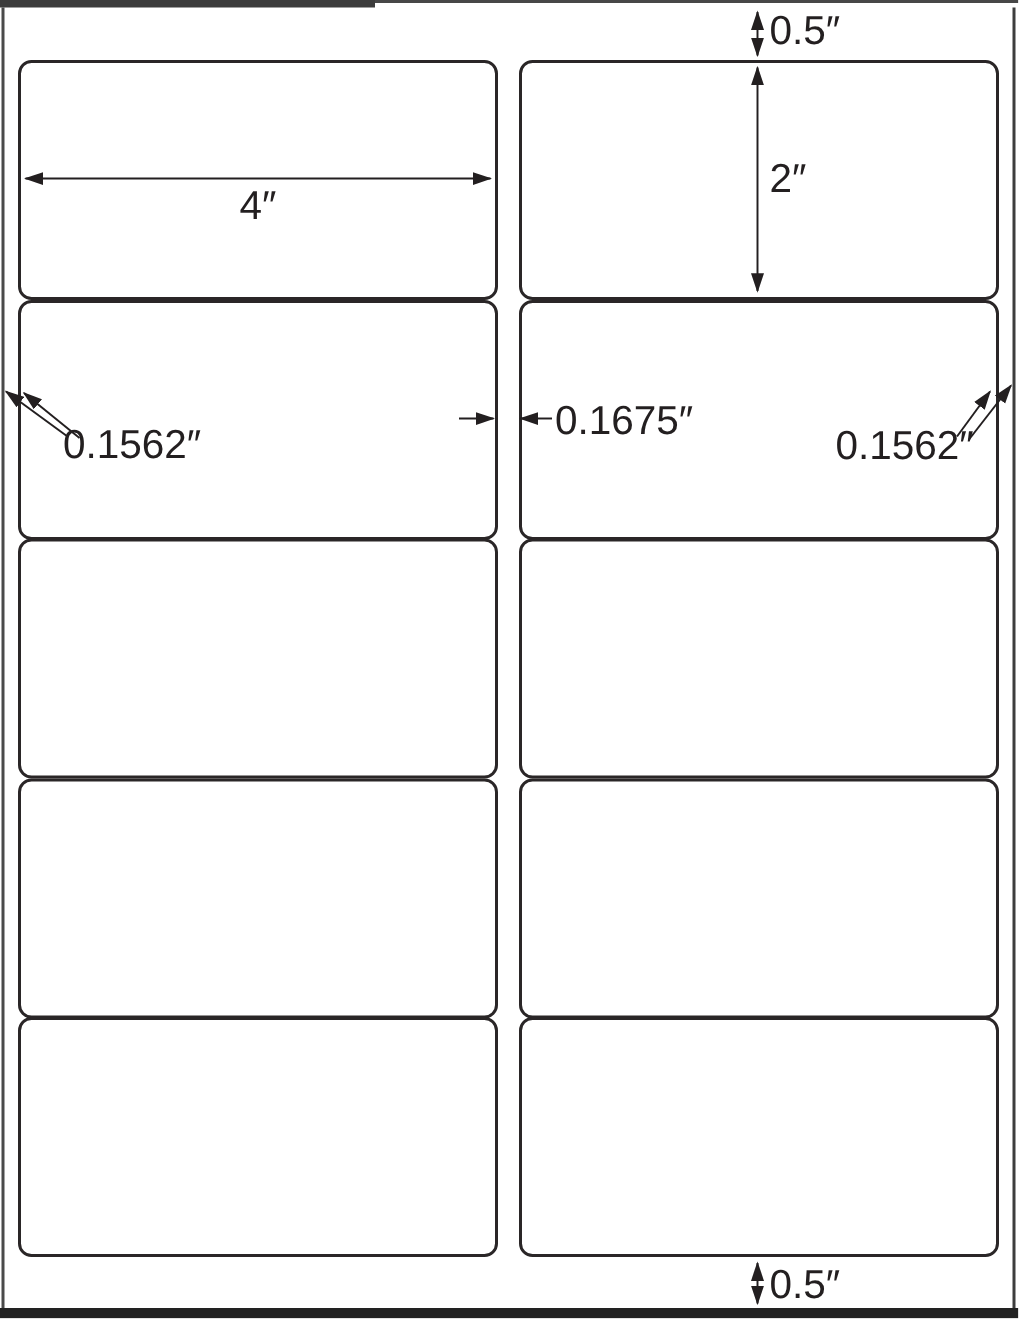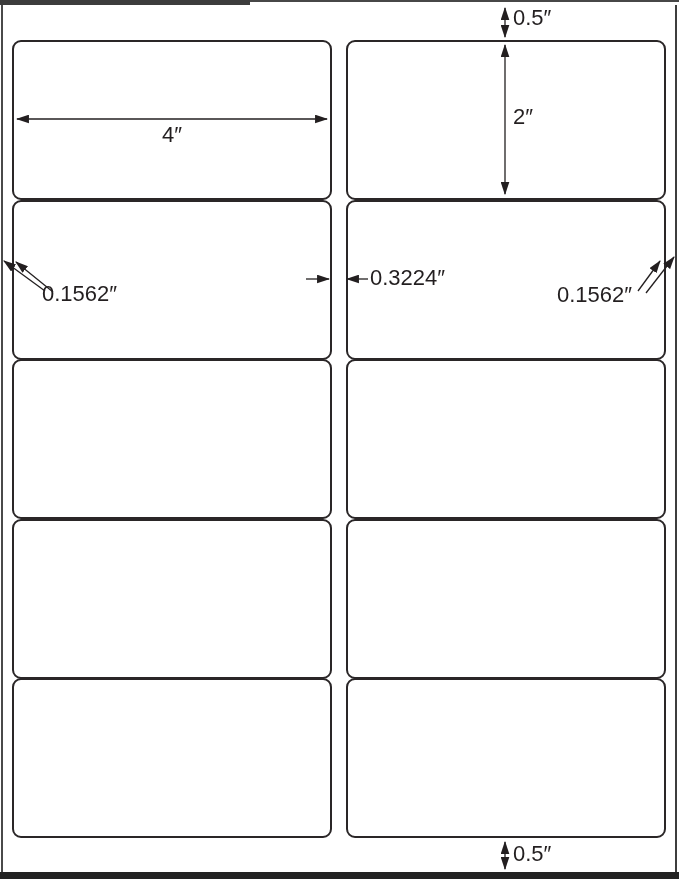--- a/index.html
+++ b/index.html
@@ -31,21 +31,21 @@
 
   .overlay {
     position: absolute;
     left: 0; top: 0;
     width: 679px; height: 879px;
     pointer-events: none;
   }
 
   .dim {
     position: absolute;
-    font-size: 22px;
+    font-size: 27px;
     line-height: 1.1;
     color: #231f20;
     white-space: nowrap;
   }
   .dim-width { width: 60px; text-align: center; }
 </style>
 </head>
 <body>
 
 <div class="page">
@@ -90,19 +90,19 @@
   </svg>
 
   <span class="dim" style="left:513px; top:6px;">0.5″</span>
 
   <span class="dim dim-width" style="left:142px; top:123px;">4″</span>
 
   <span class="dim" style="left:513px; top:105px;">2″</span>
 
   <span class="dim" style="left:42px; top:282px;">0.1562″</span>
 
-  <span class="dim" style="left:370px; top:266px;">0.3224″</span>
+  <span class="dim" style="left:370px; top:266px;">0.1675″</span>
 
   <span class="dim" style="left:557px; top:283px;">0.1562″</span>
 
   <span class="dim" style="left:513px; top:842px;">0.5″</span>
 
 </div>
 
 </body></html>

